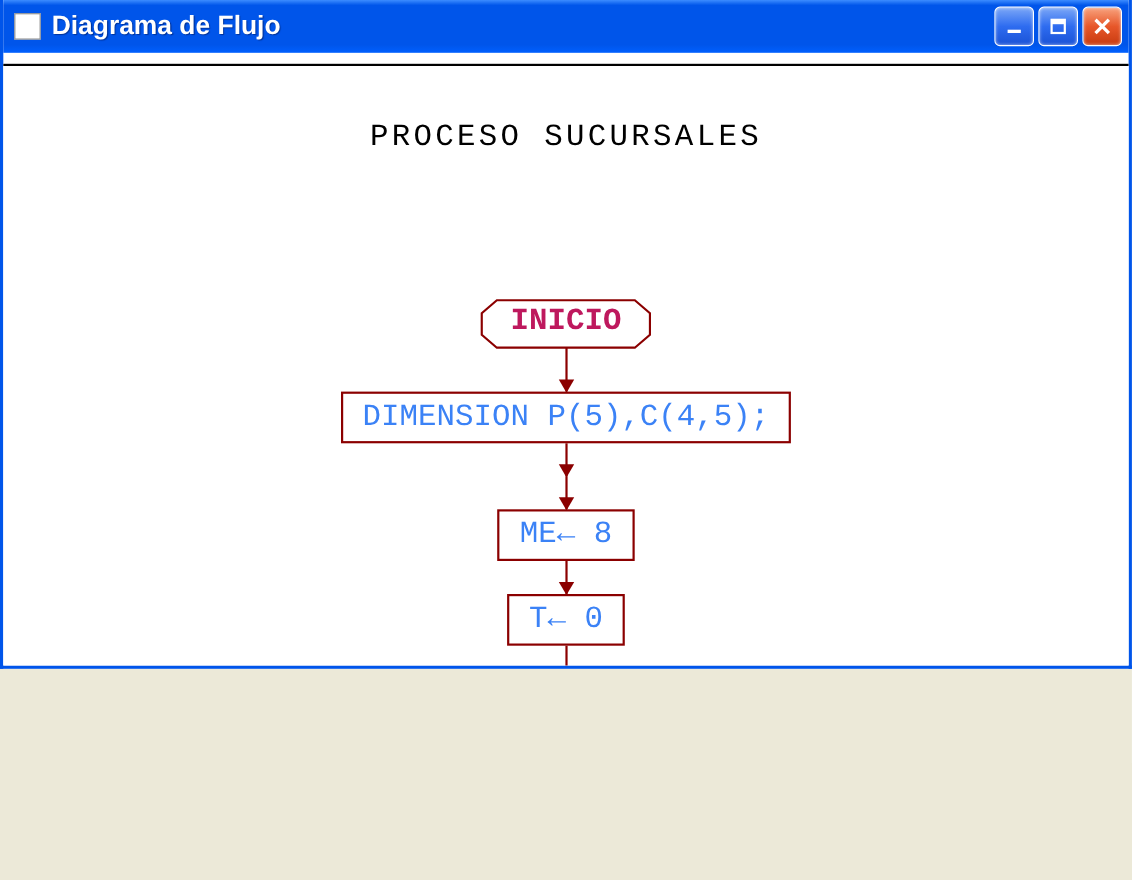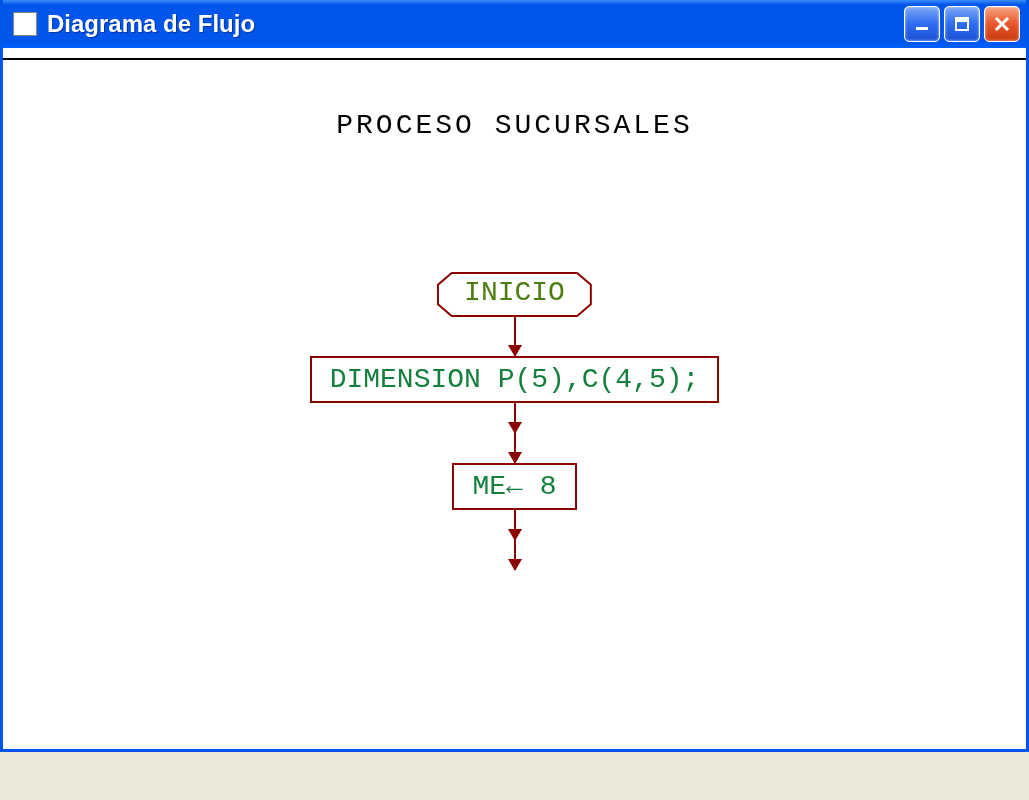--- a/index.html
+++ b/index.html
@@ -5,21 +5,21 @@
     * { margin: 0; padding: 0; box-sizing: border-box; }
     body {
       font-family: "Tahoma", sans-serif;
       background: #ece9d8;
       width: 1029px;
       height: 800px;
       overflow: hidden;
     }
     .window {
       width: 1029px;
-      height: 752px;
+      height: 608px;
       border: 3px solid #0055ea;
       border-top: none;
       background: #fff;
       display: flex;
       flex-direction: column;
     }
     .titlebar {
       height: 48px;
       background: linear-gradient(to bottom, #3c8cff 0%, #0055ea 10%, #0055ea 85%, #0060ff 100%);
       display: flex;
@@ -76,30 +76,31 @@
       display: flex;
       flex-direction: column;
       align-items: center;
       margin-top: 130px;
     }
     .node {
       font-family: "Courier New", monospace;
       font-size: 28px;
       padding: 6px 18px;
       border: 2px solid #8b0000;
-      color: #15803d;
+      color: #3b82f6;
       background: #fff;
       text-align: center;
       white-space: nowrap;
     }
     .node.terminal {
-      color: #4d7c0f;
+      color: #be185d;
       position: relative;
       border: none;
       padding: 6px 28px;
+      font-weight: bold;
     }
     .terminal-shape {
       position: absolute;
       inset: 0;
       z-index: -1;
     }
     .arrow {
       width: 2px;
       height: 42px;
       background: #8b0000;
@@ -168,18 +169,21 @@
 
 
       <div class="arrow short"></div>
 
       <div class="node">
         <span>ME← 8</span>
       </div>
 
       <div class="arrow short"></div>
 
+      <div class="node">
+        <span>T← 0</span>
+      </div>
 
       <div class="arrow short"></div>
 
     </div>
   </div>
 </div>
 
 </body></html>

